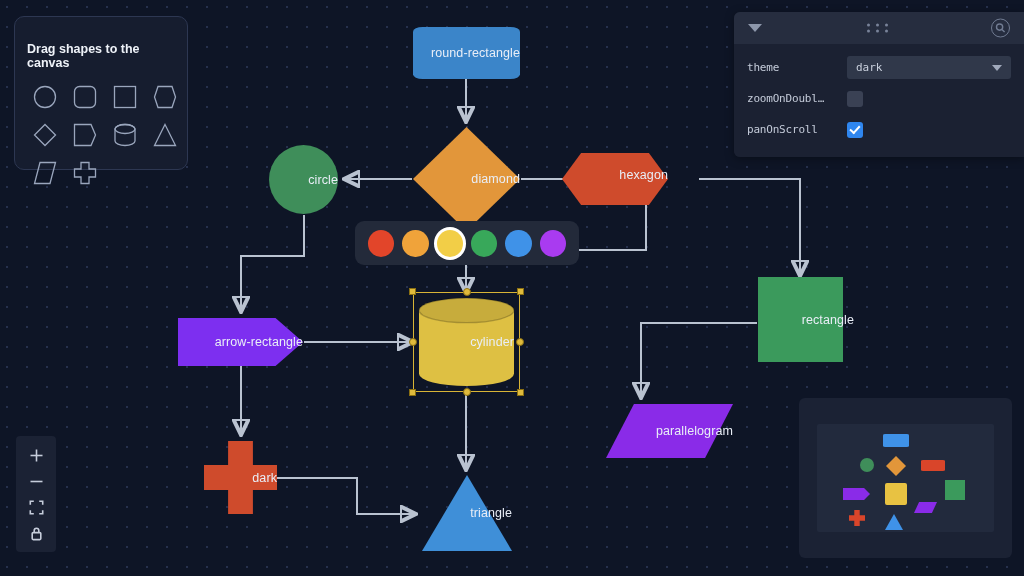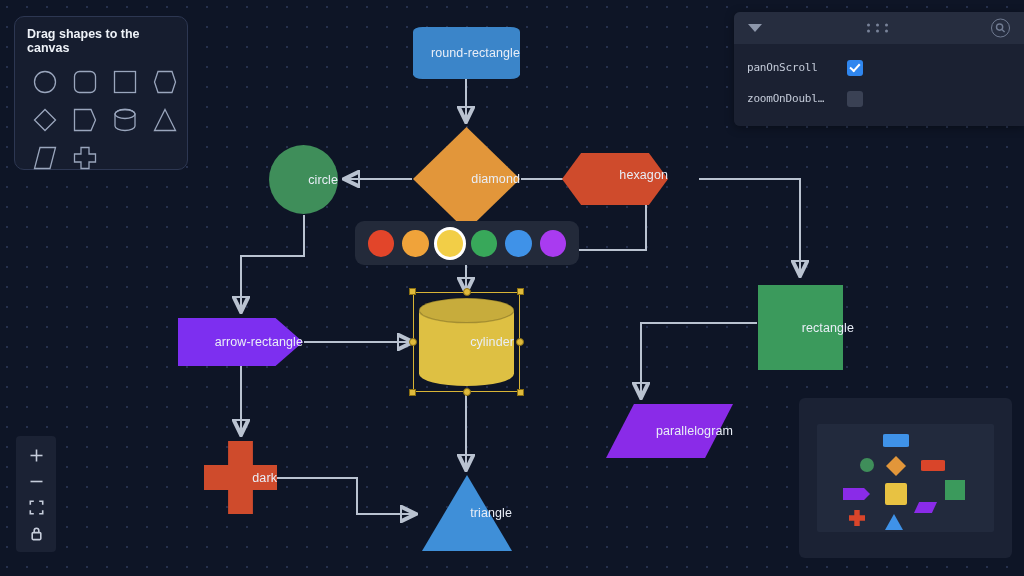--- a/index.html
+++ b/index.html
@@ -38,21 +38,21 @@
   #edges path { fill: none; stroke: #b9c2d0; stroke-width: 2; }
 
   
   #shapes-panel {
     position: absolute; left: 14px; top: 16px;
     width: 174px; height: 154px;
     background: #161d2f;
     border: 1px solid #2d3752;
     border-radius: 10px;
     z-index: 30;
-    padding: 9px 10px;
+    padding: 24px 10px;
   }
   #shapes-panel h2 {
     font-size: 12.5px; font-weight: 700; color: #eef2f8;
     margin: 1px 0 8px 2px;
   }
   .shape-grid { display: grid; grid-template-columns: repeat(4, 40px); gap: 0px 0px; }
   .shape-cell {
     width: 40px; height: 38px;
     display: flex; align-items: center; justify-content: center;
     cursor: grab;
@@ -219,21 +219,21 @@
           <circle cx="50" cy="50" r="50" fill="#3f8e5a"></circle>
         </svg>
         <span class="lbl">circle</span>
       </div>
       <div class="node" style="left: 562px; top: 153px; width: 106px; height: 43px;">
         <svg class="shape" viewBox="0 0 100 100" preserveAspectRatio="none" width="106" height="52">
           <polygon points="18,0 82,0 100,50 82,100 18,100 0,50" fill="#cf4b2c"></polygon>
         </svg>
         <span class="lbl">hexagon</span>
       </div>
-      <div class="node" style="left: 758px; top: 285px; width: 96px; height: 85px;">
+      <div class="node" style="left: 758px; top: 277px; width: 96px; height: 85px;">
         <svg class="shape" viewBox="0 0 100 100" preserveAspectRatio="none" width="85" height="85">
           <rect x="0" y="0" width="100" height="100" fill="#3b9a5c"></rect>
         </svg>
         <span class="lbl">rectangle</span>
       </div>
       <div class="node" style="left: 419px; top: 298px; width: 95px; height: 88px;">
         <svg class="shape" viewBox="0 0 100 100" preserveAspectRatio="none" width="95" height="88">
           <path d="M0,14 A50,14 0 0 1 100,14 L100,86 A50,14 0 0 1 0,86 Z" fill="#dec043"></path>
           <ellipse cx="50" cy="14" rx="50" ry="14" fill="rgba(0,0,0,.10)" stroke="rgba(0,0,0,.22)" stroke-width="1.5"></ellipse>
         </svg>
@@ -366,26 +366,33 @@
       </div>
       <div class="srch">
         <svg width="11" height="11" viewBox="0 0 11 11">
           <circle cx="4.6" cy="4.6" r="3.1" fill="none" stroke="#707b92" stroke-width="1.4"></circle>
           <line x1="6.9" y1="6.9" x2="9.6" y2="9.6" stroke="#707b92" stroke-width="1.4"></line>
         </svg>
       </div>
     </div>
     <div id="settings-body">
         <div class="srow">
-          <div class="key">panOnScroll</div>
-          <div class="cbox on"></div>
+          <div class="key">theme</div>
+          <div class="sselect">
+              <span>dark</span>
+              <span class="caret"></span>
+            </div>
         </div>
         <div class="srow">
           <div class="key">zoomOnDoubl…</div>
           <div class="cbox "></div>
+        </div>
+        <div class="srow">
+          <div class="key">panOnScroll</div>
+          <div class="cbox on"></div>
         </div>
       </div>
   </div>
 
   <div id="color-toolbar">
       <div class="swatch" style="background: rgb(226, 69, 42);"></div>
       <div class="swatch" style="background: rgb(240, 163, 58);"></div>
       <div class="swatch sel" style="background: rgb(242, 206, 71);"></div>
       <div class="swatch" style="background: rgb(56, 168, 90);"></div>
       <div class="swatch" style="background: rgb(63, 146, 232);"></div>

